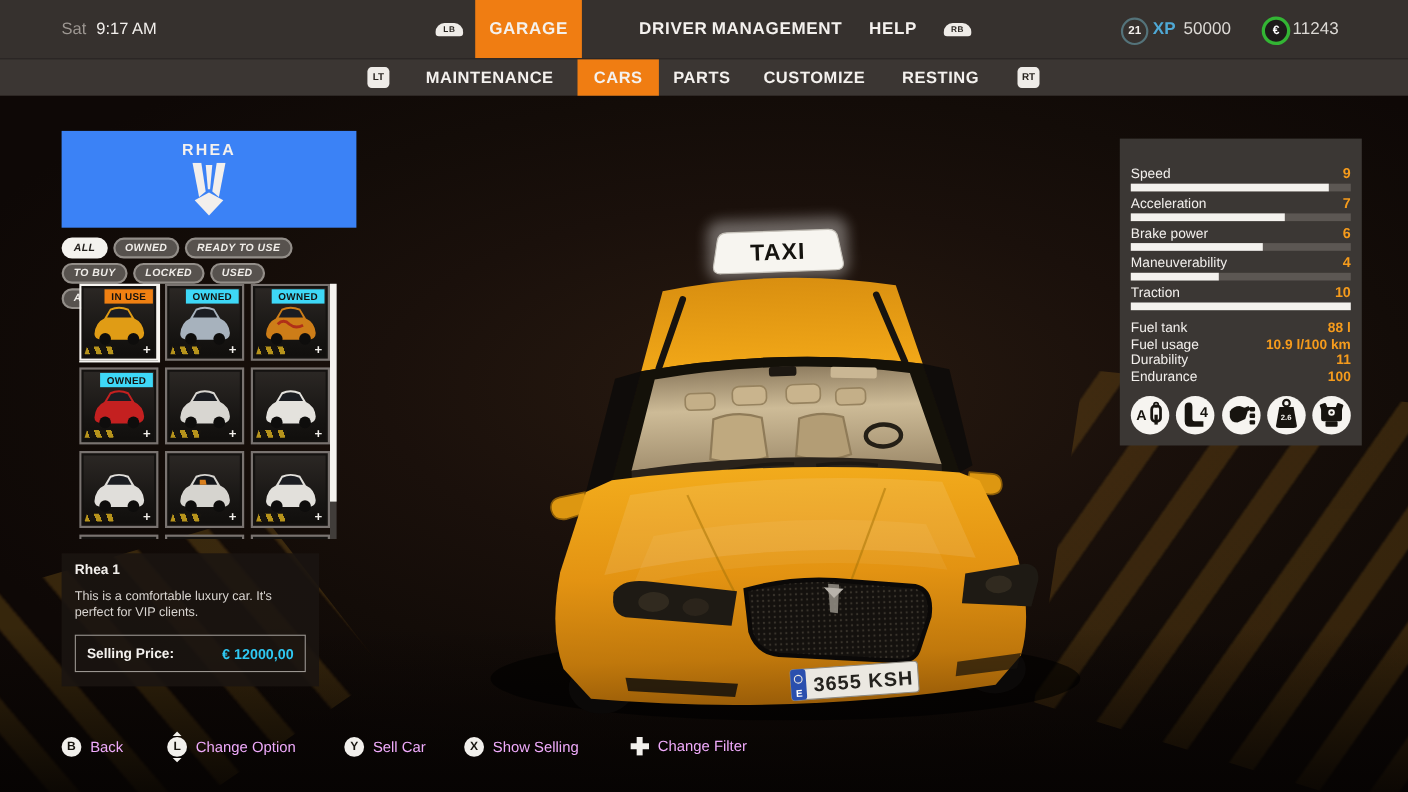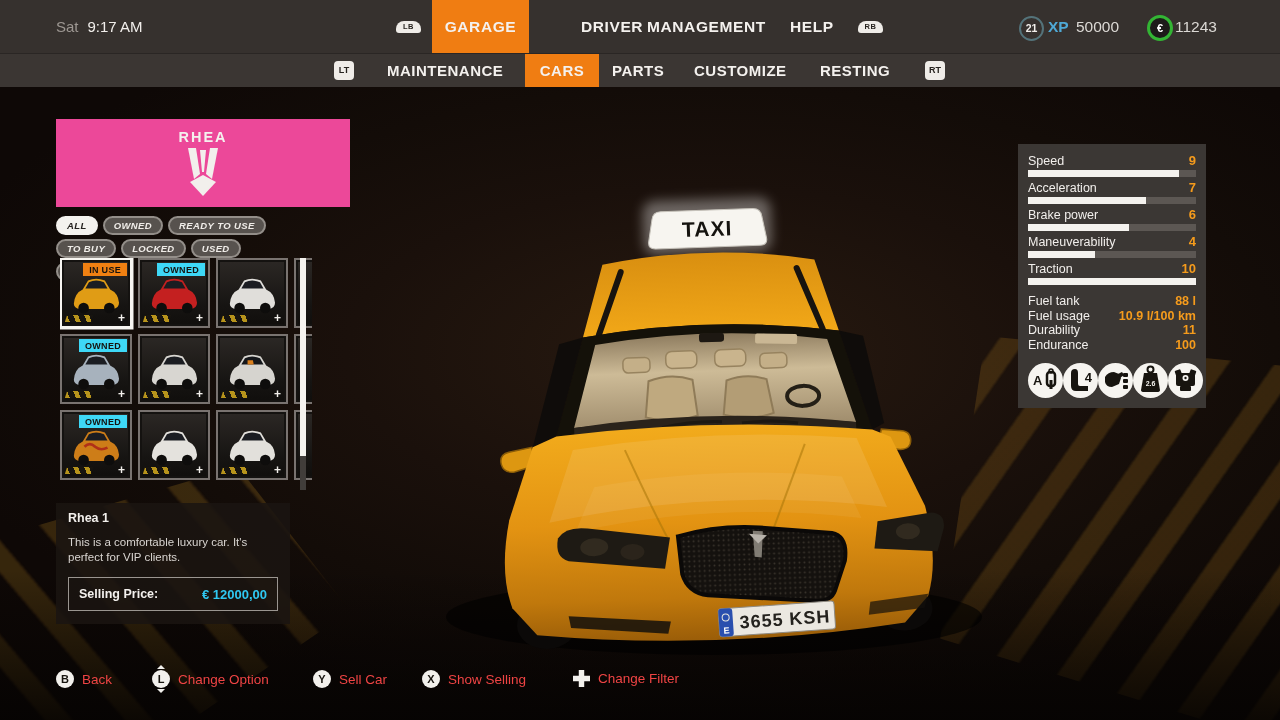--- a/index.html
+++ b/index.html
@@ -57,33 +57,33 @@
   #stab-maintenance{left:387px;}
   #stab-cars{left:525px;width:74px;}
   #stab-parts{left:612px;}
   #stab-customize{left:694px;}
   #stab-resting{left:820px;}
   .trigger{position:absolute;top:7px;width:20px;height:19px;background:#efece8;border-radius:4px;
     color:#27231f;font-size:9px;font-weight:700;text-align:center;line-height:19px;}
   #lt-chip{left:334px;} #rt-chip{left:925px;}
 
   
-  .brand-box{position:absolute;left:56px;top:119px;width:294px;height:88px;background:#ec4899;z-index:10;}
+  .brand-box{position:absolute;left:56px;top:119px;width:268px;height:88px;background:#3b82f6;z-index:10;}
   .brand-name{margin-top:10px;text-align:center;color:#f4f1ee;font-weight:700;
     font-size:14.5px;letter-spacing:2px;}
   .brand-logo{display:block;margin:3px auto 0;}
 
   .chips{position:absolute;left:56px;top:216px;width:256px;display:flex;flex-wrap:wrap;
     gap:4px 5px;z-index:10;font-style:italic;}
   .chip{border:2px solid #938e89;background:#57524e;color:#f0ede9;font-size:9.5px;
     font-weight:700;letter-spacing:.4px;padding:2px 9px;border-radius:10px;cursor:pointer;}
   .chip.sel{background:#f4f2ee;color:#24211e;border-color:#f4f2ee;}
 
-  .grid{position:absolute;left:60px;top:258px;width:252px;height:232px;overflow:hidden;
-    display:flex;flex-wrap:wrap;gap:6px;align-content:flex-start;z-index:10;flex-direction:column;}
+  .grid{position:absolute;left:72px;top:258px;width:252px;height:232px;overflow:hidden;
+    display:flex;flex-wrap:wrap;gap:6px;align-content:flex-start;z-index:10;}
   .tile{position:relative;width:72px;height:70px;box-sizing:border-box;border:2px solid #797370;
     background:linear-gradient(180deg,#2c2825 0%,#161412 70%,#100e0c 100%);
     box-shadow:inset 0 0 0 2px #141210;cursor:pointer;}
   .tile.selected{border-color:#f7f5f1;box-shadow:0 0 0 1.5px #f7f5f1, inset 0 0 0 2px #141210;}
   .badge{position:absolute;top:3px;right:3px;z-index:2;font-size:9px;font-weight:800;
     color:#15120f;padding:1.5px 6px;letter-spacing:.3px;}
   .badge:empty{display:none;}
   .tcar{position:absolute;left:3px;top:8px;width:62px;height:50px;}
   .ramp{position:absolute;left:4px;bottom:4px;width:26px;height:7px;
     background:repeating-linear-gradient(55deg,#c9a21d 0 4px,#17140f 4px 9px);
@@ -95,22 +95,22 @@
   .desc{position:absolute;left:56px;top:503px;width:234px;background:rgba(26,20,17,.88);
     z-index:10;padding-bottom:13px;}
   .desc-title{padding:8px 12px 6px;color:#f2efec;font-size:12.5px;font-weight:600;}
   .desc-body{padding:4px 12px 0;color:#d9d5d1;font-size:11.5px;line-height:15px;width:200px;}
   .price-box{margin:12px 12px 0;border:1px solid #9a9590;height:32px;display:flex;
     align-items:center;justify-content:space-between;padding:0 10px;}
   .price-label{color:#f4f1ee;font-weight:700;font-size:12.5px;}
   .price-value{color:#2fc8f2;font-weight:700;font-size:13px;}
 
   
-  .stats{position:absolute;left:1018px;top:144px;width:188px;box-sizing:border-box;
-    background:#3b3734;padding:9px 10px 10px;z-index:10;}
+  .stats{position:absolute;left:1018px;top:126px;width:220px;box-sizing:border-box;
+    background:#3b3734;padding:24px 10px 10px;z-index:10;}
   .statrow{display:flex;justify-content:space-between;align-items:baseline;
     font-size:12.5px;color:#f2efec;line-height:15px;}
   .snum{color:#f59b1c;font-weight:800;font-size:13px;}
   .sbar{height:7px;background:#5c5753;margin:1px 0 3px;}
   .sfill{height:100%;background:#f4f2ee;}
   .specs{margin-top:9px;}
   .specrow{display:flex;justify-content:space-between;font-size:12.5px;
     line-height:14.5px;color:#f2efec;}
   .specval{color:#f59b1c;font-weight:700;}
   .features{display:flex;justify-content:space-between;margin-top:11px;}
@@ -127,21 +127,21 @@
   #act-0{left:0;} #act-1{left:96px;} #act-2{left:257px;} #act-3{left:366px;} #act-4{left:517px;}
   .pbtn{width:18px;height:18px;border-radius:50%;background:#f2f0ec;color:#17140f;
     font-weight:700;font-size:11px;display:flex;align-items:center;justify-content:center;}
   .stick{position:relative;}
   .stick:before,.stick:after{content:"";position:absolute;left:5px;border-left:4px solid transparent;
     border-right:4px solid transparent;}
   .stick:before{top:-5px;border-bottom:4px solid #f2f0ec;}
   .stick:after{bottom:-5px;border-top:4px solid #f2f0ec;}
   .dpad{width:17px;height:17px;background:#f2f0ec;
     clip-path:polygon(34% 0,66% 0,66% 34%,100% 34%,100% 66%,66% 66%,66% 100%,34% 100%,34% 66%,0 66%,0 34%,34% 34%);}
-  .act-label{color:#ef4444;font-size:13.5px;}
+  .act-label{color:#f0abfc;font-size:13.5px;}
 
   
   .carwrap{position:absolute;left:412px;top:183px;width:604px;height:472px;z-index:5;}
 </style>
 </head>
 <body>
 <div class="screen">
 
   <div class="stage">
     <div class="hz hz-left"></div>

